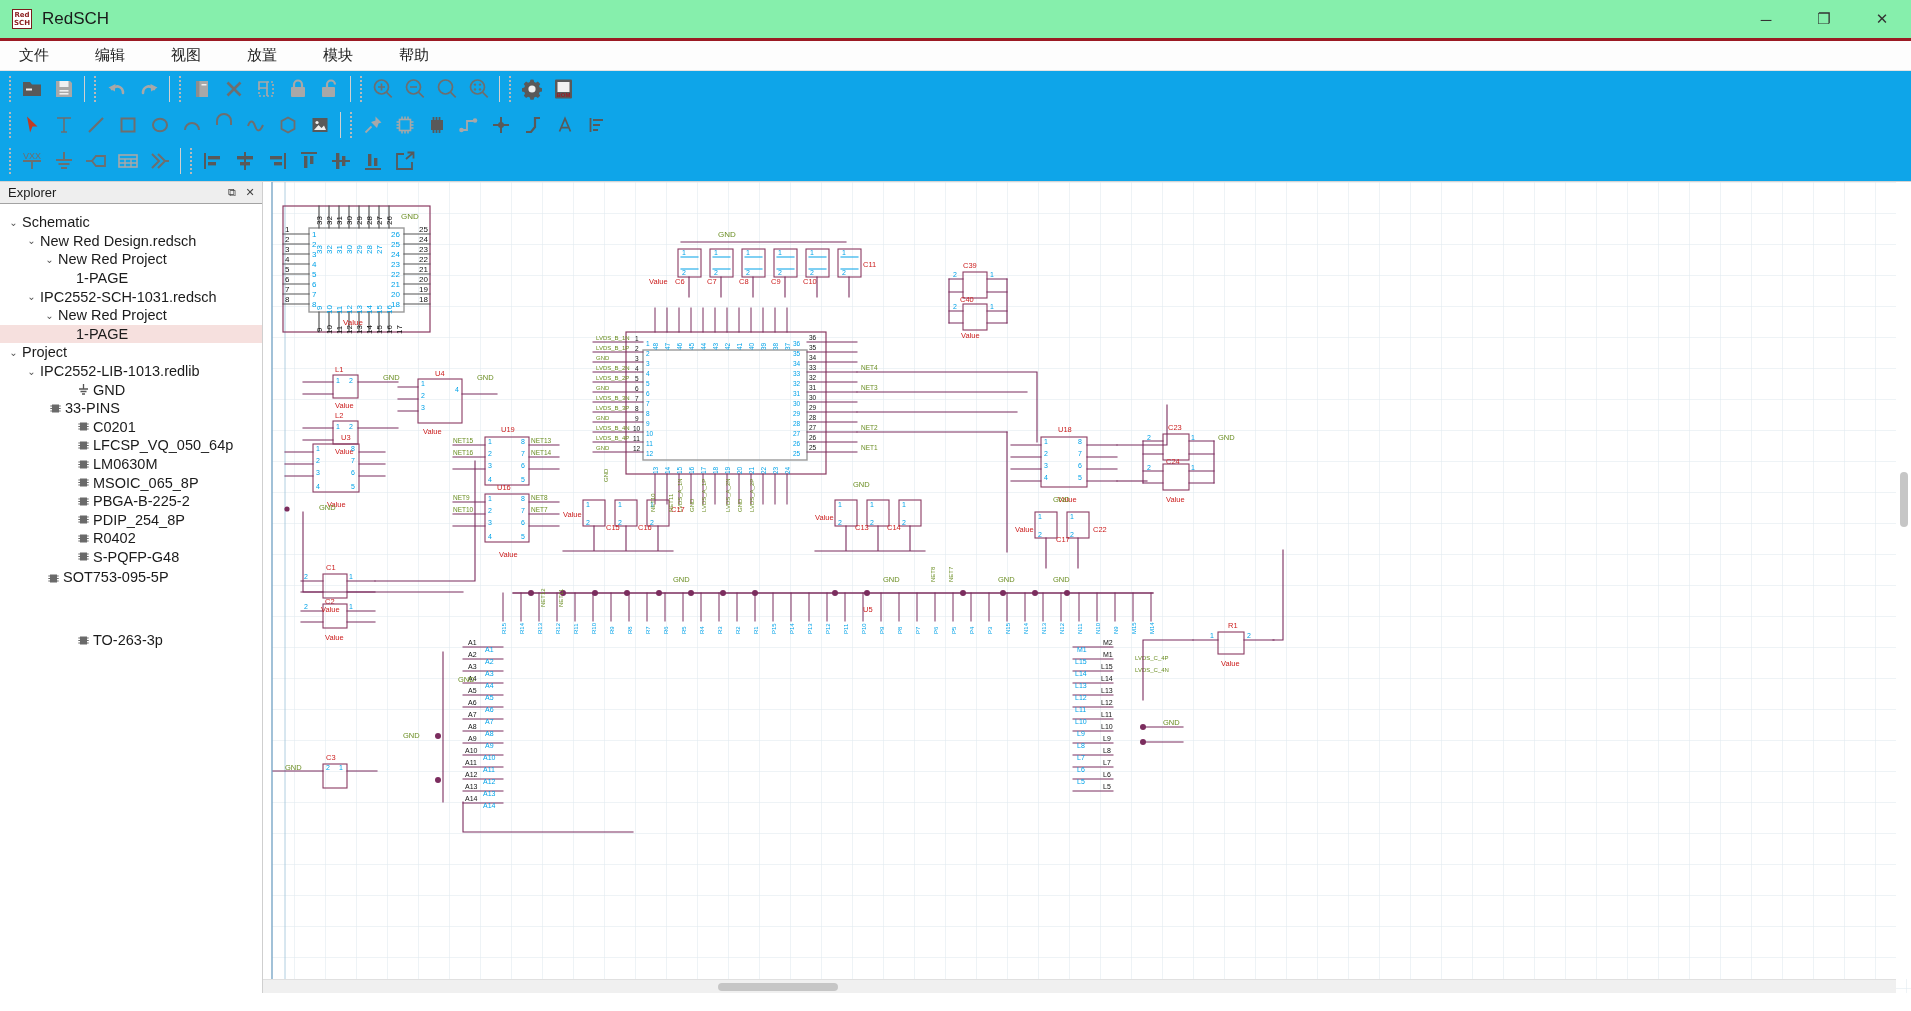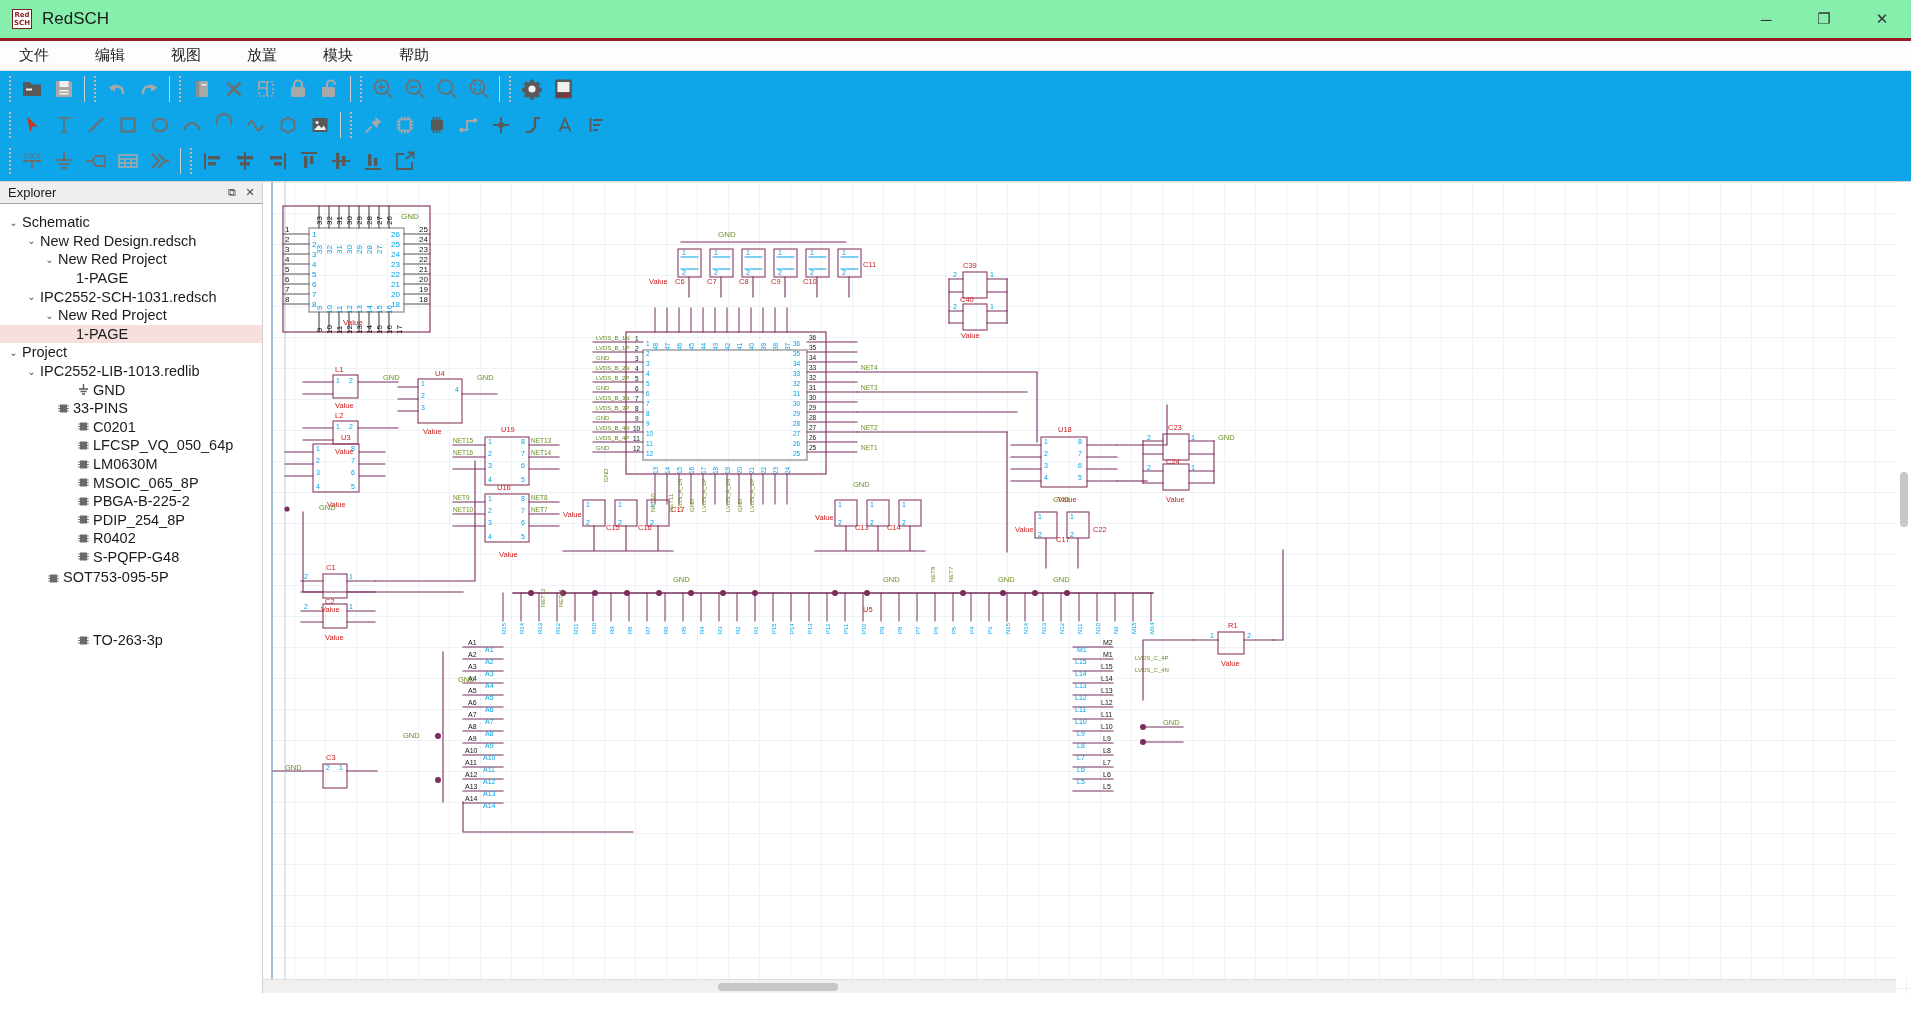--- a/index.html
+++ b/index.html
@@ -479,21 +479,21 @@
         </div>
         <div class="node" style="padding-left: 60px;">
           <span class="chev"></span>
           <span class="node-icon">
             <svg width="13" height="13" viewBox="0 0 13 13">
               <path d="M6.5 1v5M2 6h9M3.5 8.5h6M5 11h3" fill="none" stroke="#555" stroke-width="1.3"></path>
             </svg>
           </span>
           <span class="node-label">GND</span>
         </div>
-        <div class="node" style="padding-left: 40px;">
+        <div class="node" style="padding-left: 32px;">
           <span class="chev"></span>
           <span class="node-icon">
             <svg width="13" height="13" viewBox="0 0 13 13">
               <rect x="3" y="2.5" width="7" height="8" fill="#6a6a6a"></rect>
               <path d="M3 4H1.3M3 6.5H1.3M3 9H1.3M10 4h1.7M10 6.5h1.7M10 9h1.7" stroke="#6a6a6a" stroke-width="1.2"></path>
             </svg>
           </span>
           <span class="node-label">33-PINS</span>
         </div>
         <div class="node" style="padding-left: 60px;">

